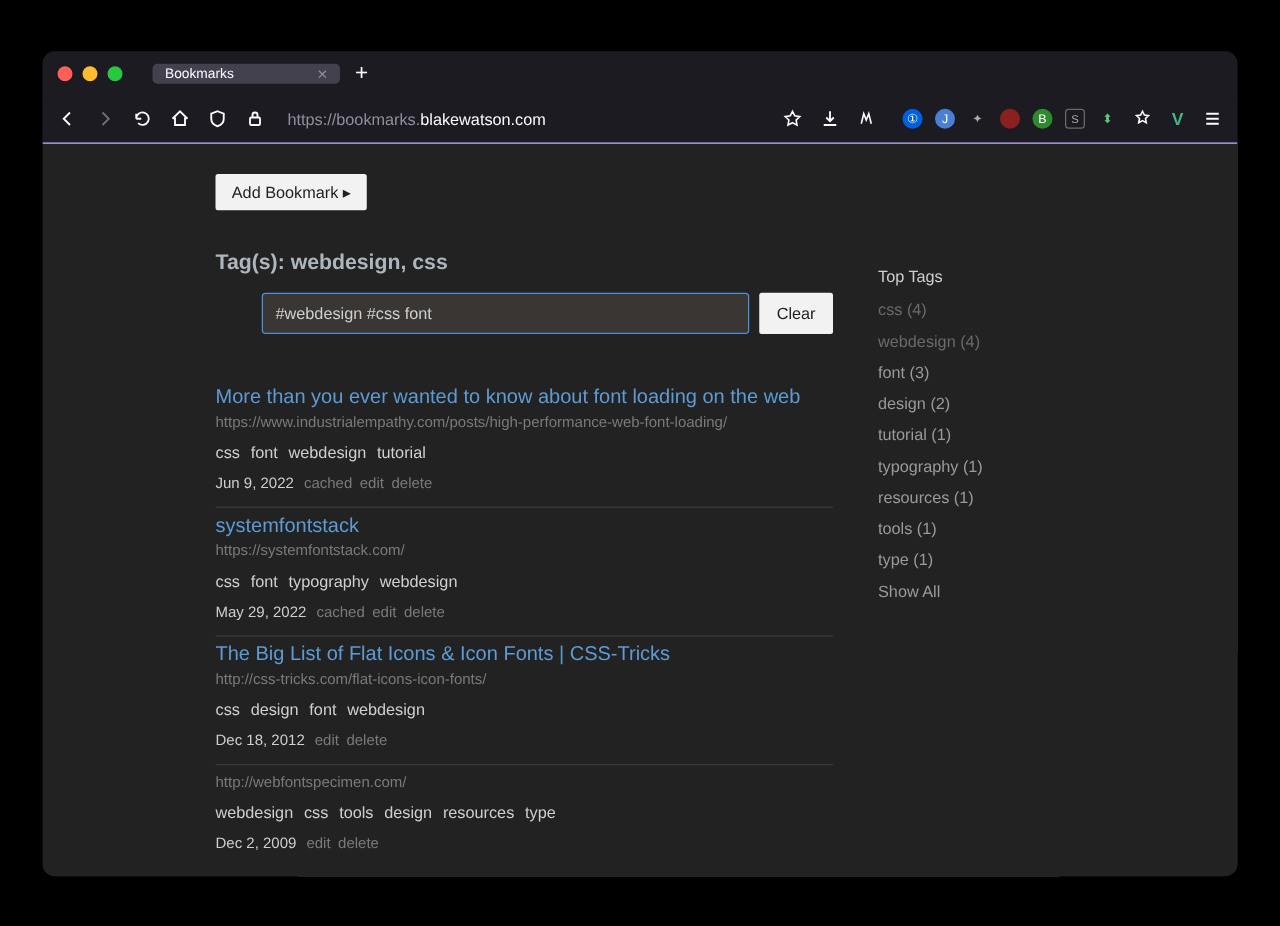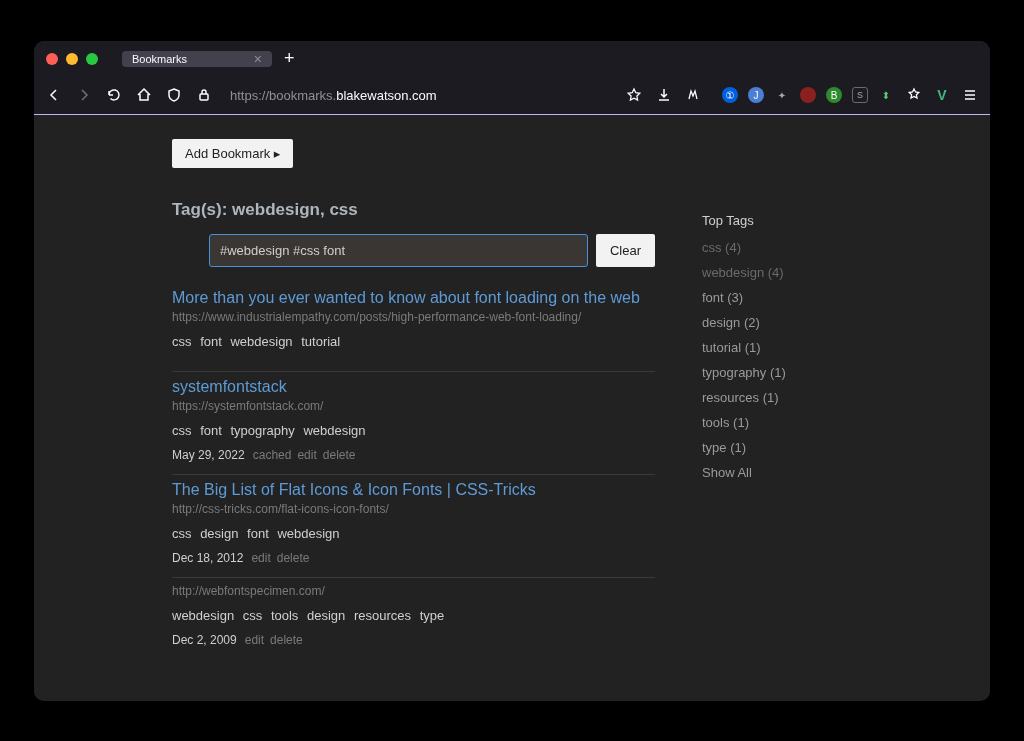--- a/index.html
+++ b/index.html
@@ -81,41 +81,41 @@
 .content {
   flex: 1;
   background: #222222;
   overflow-y: auto;
   padding: 24px 0 40px 0;
 }
 .container {
   width: 680px;
   margin: 0 auto;
   display: flex;
-  gap: 47px;
+  gap: 36px;
 }
 .main-col { flex: 1; min-width: 0; }
 .side-col { width: 150px; flex-shrink: 0; padding-top: 74px; }
 .add-btn {
   background: #f2f2f2;
   color: #222;
   border: none;
   padding: 7px 13px;
   font-size: 13px;
   cursor: pointer;
   border-radius: 2px;
   margin-bottom: 32px;
 }
 .page-heading {
   color: #adb6bf;
   font-size: 17px;
   font-weight: 600;
   margin-bottom: 14px;
 }
-.search-row { display: flex; gap: 8px; margin-bottom: 22px; padding-left: 37px; }
+.search-row { display: flex; gap: 8px; margin-bottom: 42px; padding-left: 37px; }
 .search-input {
   flex: 1;
   background: #3a3633;
   border: 1px solid #4a90d9;
   color: #cfcfcf;
   font-size: 13px;
   padding: 8px 10px;
   border-radius: 3px;
   outline: none;
 }
@@ -277,20 +277,23 @@
         <h2 class="page-heading">Tag(s): webdesign, css</h2>
         <div class="search-row">
           <input class="search-input" type="text" value="#webdesign #css font" style="">
           <button class="clear-btn">Clear</button>
         </div>
         <div id="bookmark-list">
             <div class="bookmark">
     <div class="bm-title">More than you ever wanted to know about font loading on the web</div>
     <div class="bm-url">https://www.industrialempathy.com/posts/high-performance-web-font-loading/</div>
     <div class="bm-tags"><span>css</span> <span>font</span> <span>webdesign</span> <span>tutorial</span></div>
+    <div class="bm-meta">
+      <span class="date">Jun 9, 2022</span><span class="action">cached</span><span class="action">edit</span><span class="action">delete</span>
+    </div>
             </div>
             <div class="bookmark">
     <div class="bm-title">systemfontstack</div>
     <div class="bm-url">https://systemfontstack.com/</div>
     <div class="bm-tags"><span>css</span> <span>font</span> <span>typography</span> <span>webdesign</span></div>
     <div class="bm-meta">
       <span class="date">May 29, 2022</span><span class="action">cached</span><span class="action">edit</span><span class="action">delete</span>
     </div>
             </div>
             <div class="bookmark">

